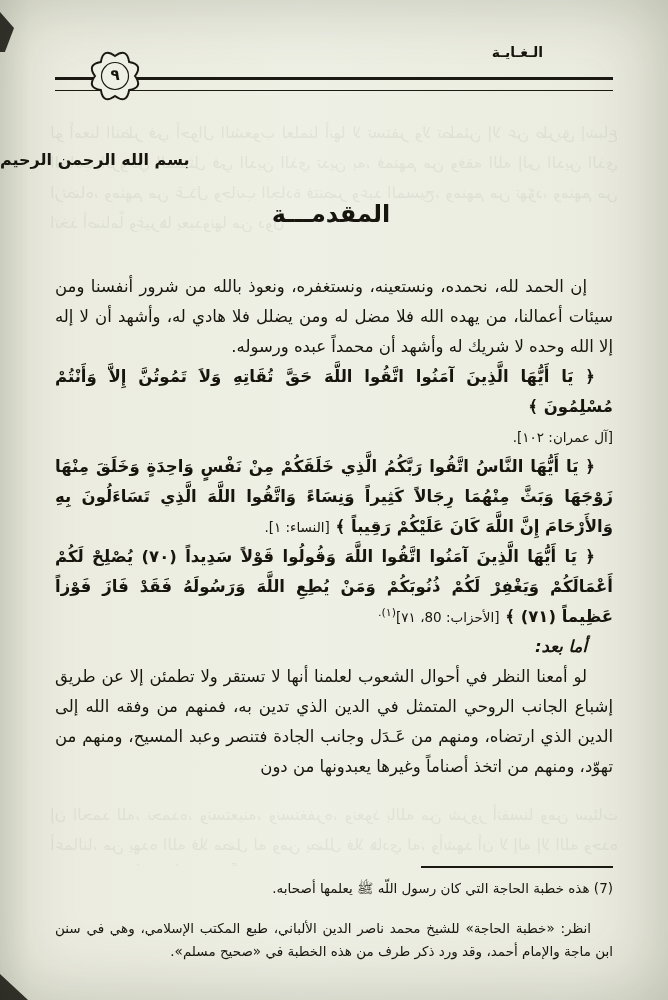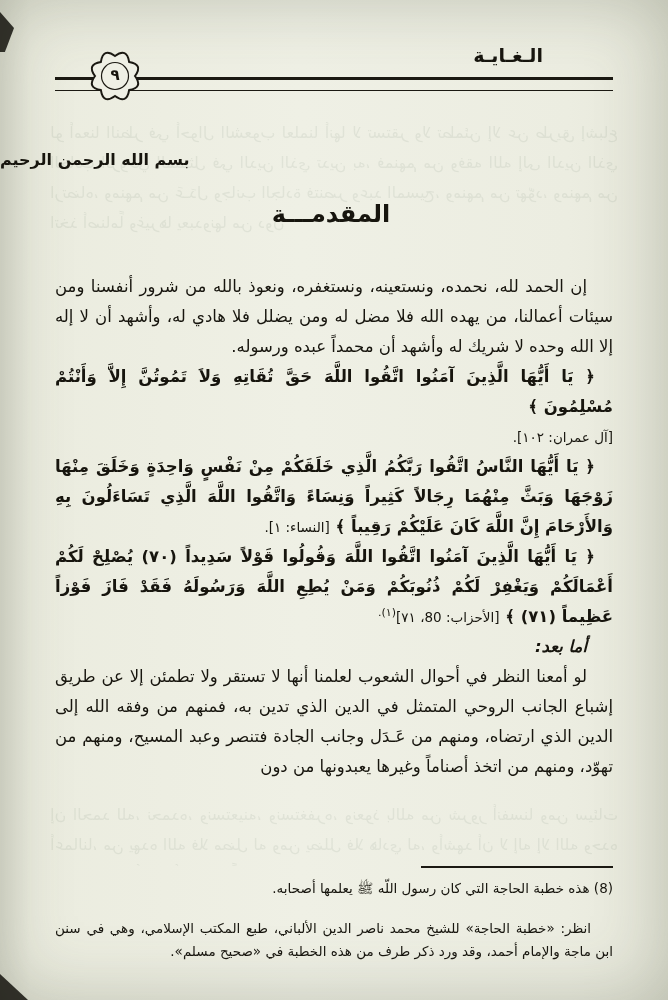--- a/index.html
+++ b/index.html
@@ -24,21 +24,21 @@
 
   
   .bleed { position:absolute; left:50px; right:50px; opacity:.075; color:#2f4a36;
     transform:scaleX(-1); text-align:justify; font-size:16px; line-height:30px;
     overflow:hidden; filter:blur(.7px); pointer-events:none; }
   .bleed-a { top:118px; height:140px; }
   .bleed-b { top:800px; height:66px; }
 
   
   .header { position:absolute; top:44px; left:55px; right:55px; height:66px; }
-  .book-title { position:absolute; right:70px; top:0; font-size:19px; font-weight:bold; }
+  .book-title { position:absolute; right:70px; top:0; font-size:14px; font-weight:bold; }
   .rule-thick { position:absolute; top:33px; left:0; right:0; height:3px; background:#1b1912; }
   .rule-thin  { position:absolute; top:46px; left:0; right:0; height:1px; background:#1b1912; }
   .medallion { position:absolute; left:28px; top:2px; width:64px; height:60px; z-index:2; }
   .medallion svg { display:block; }
   .page-number { position:absolute; inset:0; display:flex; align-items:center; justify-content:center;
     font-size:15px; font-weight:bold; padding-bottom:2px; }
 
   
   .basmala { position:absolute; top:150px; left:0; right:0; text-align:left;
     font-size:16px; font-weight:bold; letter-spacing:0; }
@@ -109,17 +109,17 @@
       <span class="verse-ref">[الأحزاب: 80، ٧١]</span><span class="fn-marker">(١).</span>
     </p>
 
     <p class="p-amma">أما بعد:</p>
 
     <p class="p-closing">لو أمعنا النظر في أحوال الشعوب لعلمنا أنها لا تستقر ولا تطمئن إلا عن طريق إشباع الجانب الروحي المتمثل في الدين الذي تدين به، فمنهم من وفقه الله إلى الدين الذي ارتضاه، ومنهم من عَـدَل وجانب الجادة فتنصر وعبد المسيح، ومنهم من تهوّد، ومنهم من اتخذ أصناماً وغيرها يعبدونها من دون</p>
   </div>
 
   <div class="footer">
     <div class="footnote-rule"></div>
-    <p class="footnote">(8) هذه خطبة الحاجة التي كان رسول اللّه ﷺ يعلمها أصحابه.</p>
+    <p class="footnote">(7) هذه خطبة الحاجة التي كان رسول اللّه ﷺ يعلمها أصحابه.</p>
     <p class="footnote footnote-2">انظر: «خطبة الحاجة» للشيخ محمد ناصر الدين الألباني، طبع المكتب الإسلامي، وهي في سنن ابن ماجة والإمام أحمد، وقد ورد ذكر طرف من هذه الخطبة في «صحيح مسلم».</p>
   </div>
 
 </div>
 
 </body></html>

